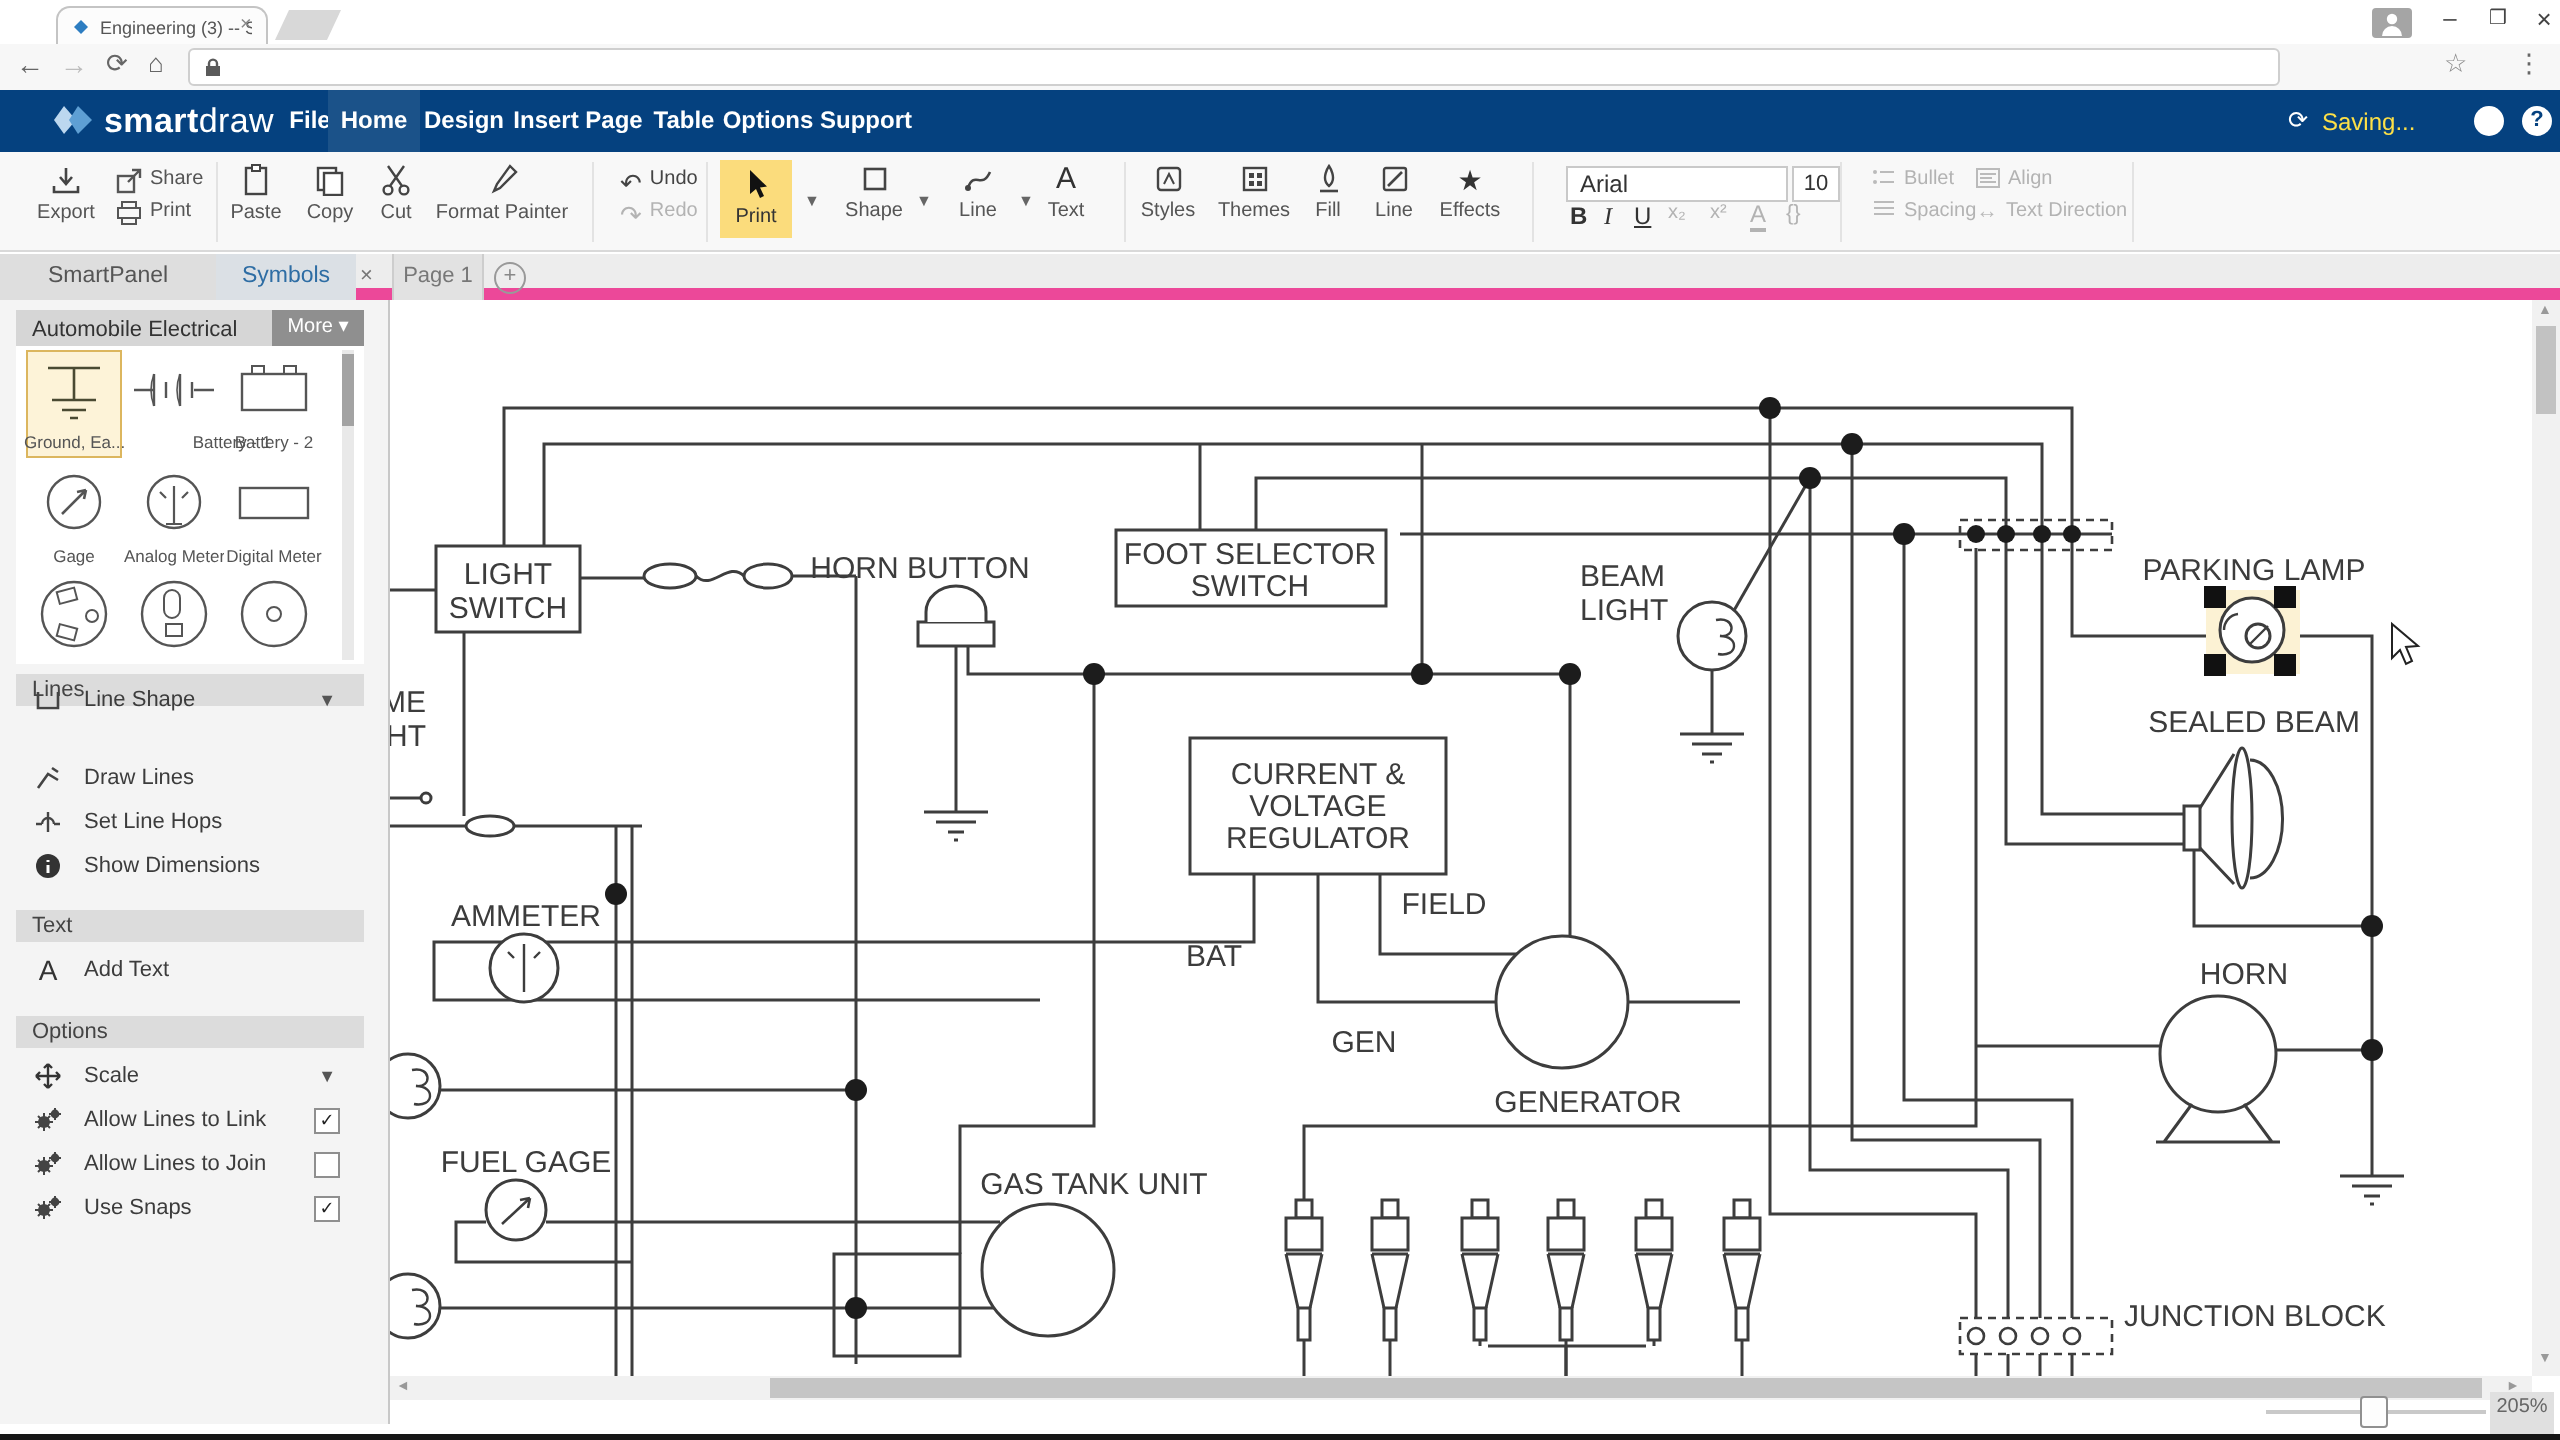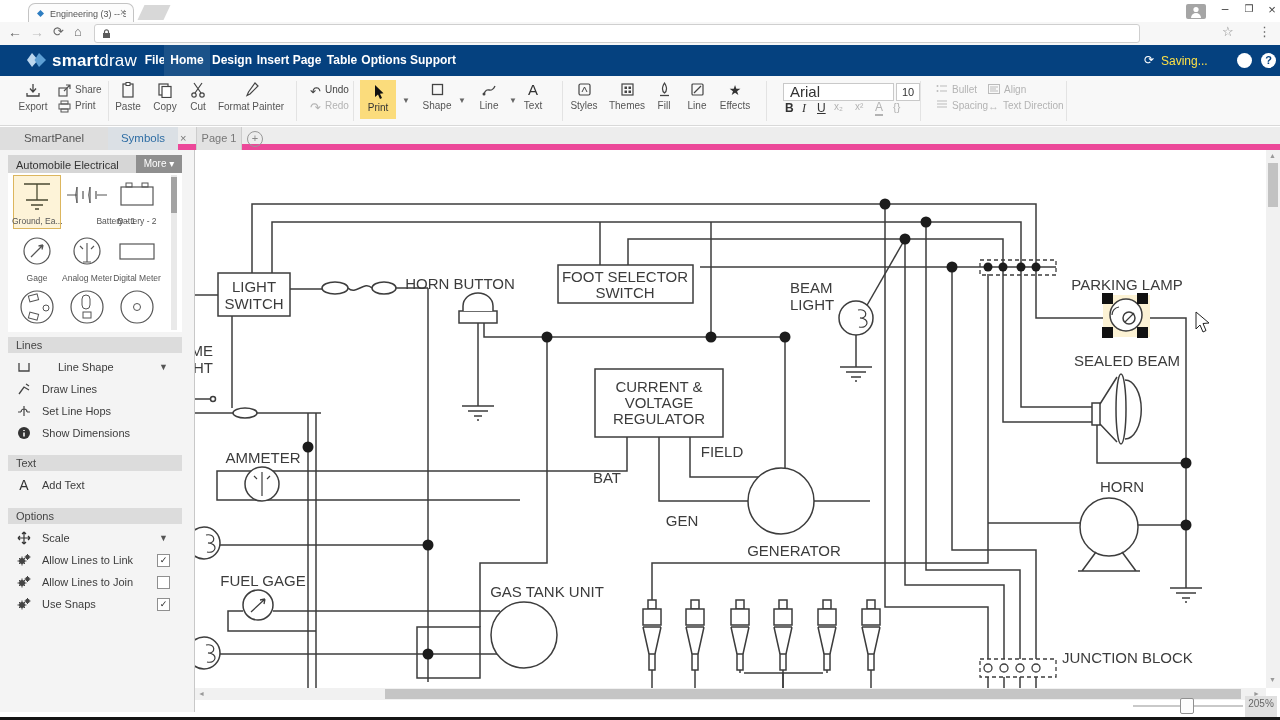--- a/index.html
+++ b/index.html
@@ -197,21 +197,21 @@
       <rect x="2" y="2" width="11" height="11" rx="1" fill="none" stroke="#444" stroke-width="1.2"></rect>
       <path d="M4,11 L11,4" stroke="#444" stroke-width="1.3"></path>
     </svg>
   <div>Line</div>
 </div>
 <div class="tb" style="left:712px;">
   <div style="font-size:14px;color:#333;height:16px;line-height:16px;margin-bottom:2px;">★</div>
   <div>Effects</div>
 </div>
 <div class="divider" style="left:766px;"></div>
-<div class="ab" style="left:783px;top:83px;width:103px;height:16px;background:#fff;border:1px solid #c9c9c9;font-size:15px;color:#333;line-height:16px;padding-left:6px;box-sizing:content-box;">Arial</div>
+<div class="ab" style="left:783px;top:83px;width:103px;height:16px;background:#fff;border:1px solid #c9c9c9;font-size:12px;color:#333;line-height:16px;padding-left:6px;box-sizing:content-box;">Arial</div>
 <div class="ab" style="left:896px;top:83px;width:22px;height:16px;background:#fff;border:1px solid #c9c9c9;font-size:11px;color:#333;line-height:16px;text-align:center;">10</div>
 <div class="fmt" style="left:785px;font-weight:bold;">B</div>
 <div class="fmt" style="left:802px;font-style:italic;font-family:'Liberation Serif',serif;">I</div>
 <div class="fmt" style="left:817px;text-decoration:underline;">U</div>
 <div class="fmt gray" style="left:834px;font-size:10px;">x₂</div>
 <div class="fmt gray" style="left:855px;font-size:10px;">x²</div>
 <div class="fmt gray" style="left:875px;border-bottom:2px solid #b3b3b3;line-height:13px;">A</div>
 <div class="fmt gray" style="left:893px;font-size:11px;">{}</div>
 <div class="divider" style="left:920px;"></div>
 <div class="tbrow gray" style="left:936px;top:84px;">
@@ -321,21 +321,21 @@
           <circle cx="24" cy="21" r="3.5" fill="none" stroke="#555"></circle>
         </svg>
     </div>
 
     <div class="ab" style="left:163px;top:2px;width:6px;height:155px;background:#e9e9e9;">
       <div class="ab" style="left:0;top:2px;width:6px;height:36px;background:#a3a3a3;"></div>
     </div>
   </div>
 
   <div class="secthdr" style="top:187px;">Lines</div>
-  <div class="pitem" style="top:207px;gap:16px;">
+  <div class="pitem" style="top:190px;">
     <span class="pic">
         <svg width="14" height="14">
           <path d="M2,3 V11 H12 V3" stroke="#444" stroke-width="1.3" fill="none"></path>
         </svg>
       </span>
     <span>Line Shape</span>
     <span class="caret">▼</span>
   </div>
   <div class="pitem" style="top:229px;">
     <span class="pic">

